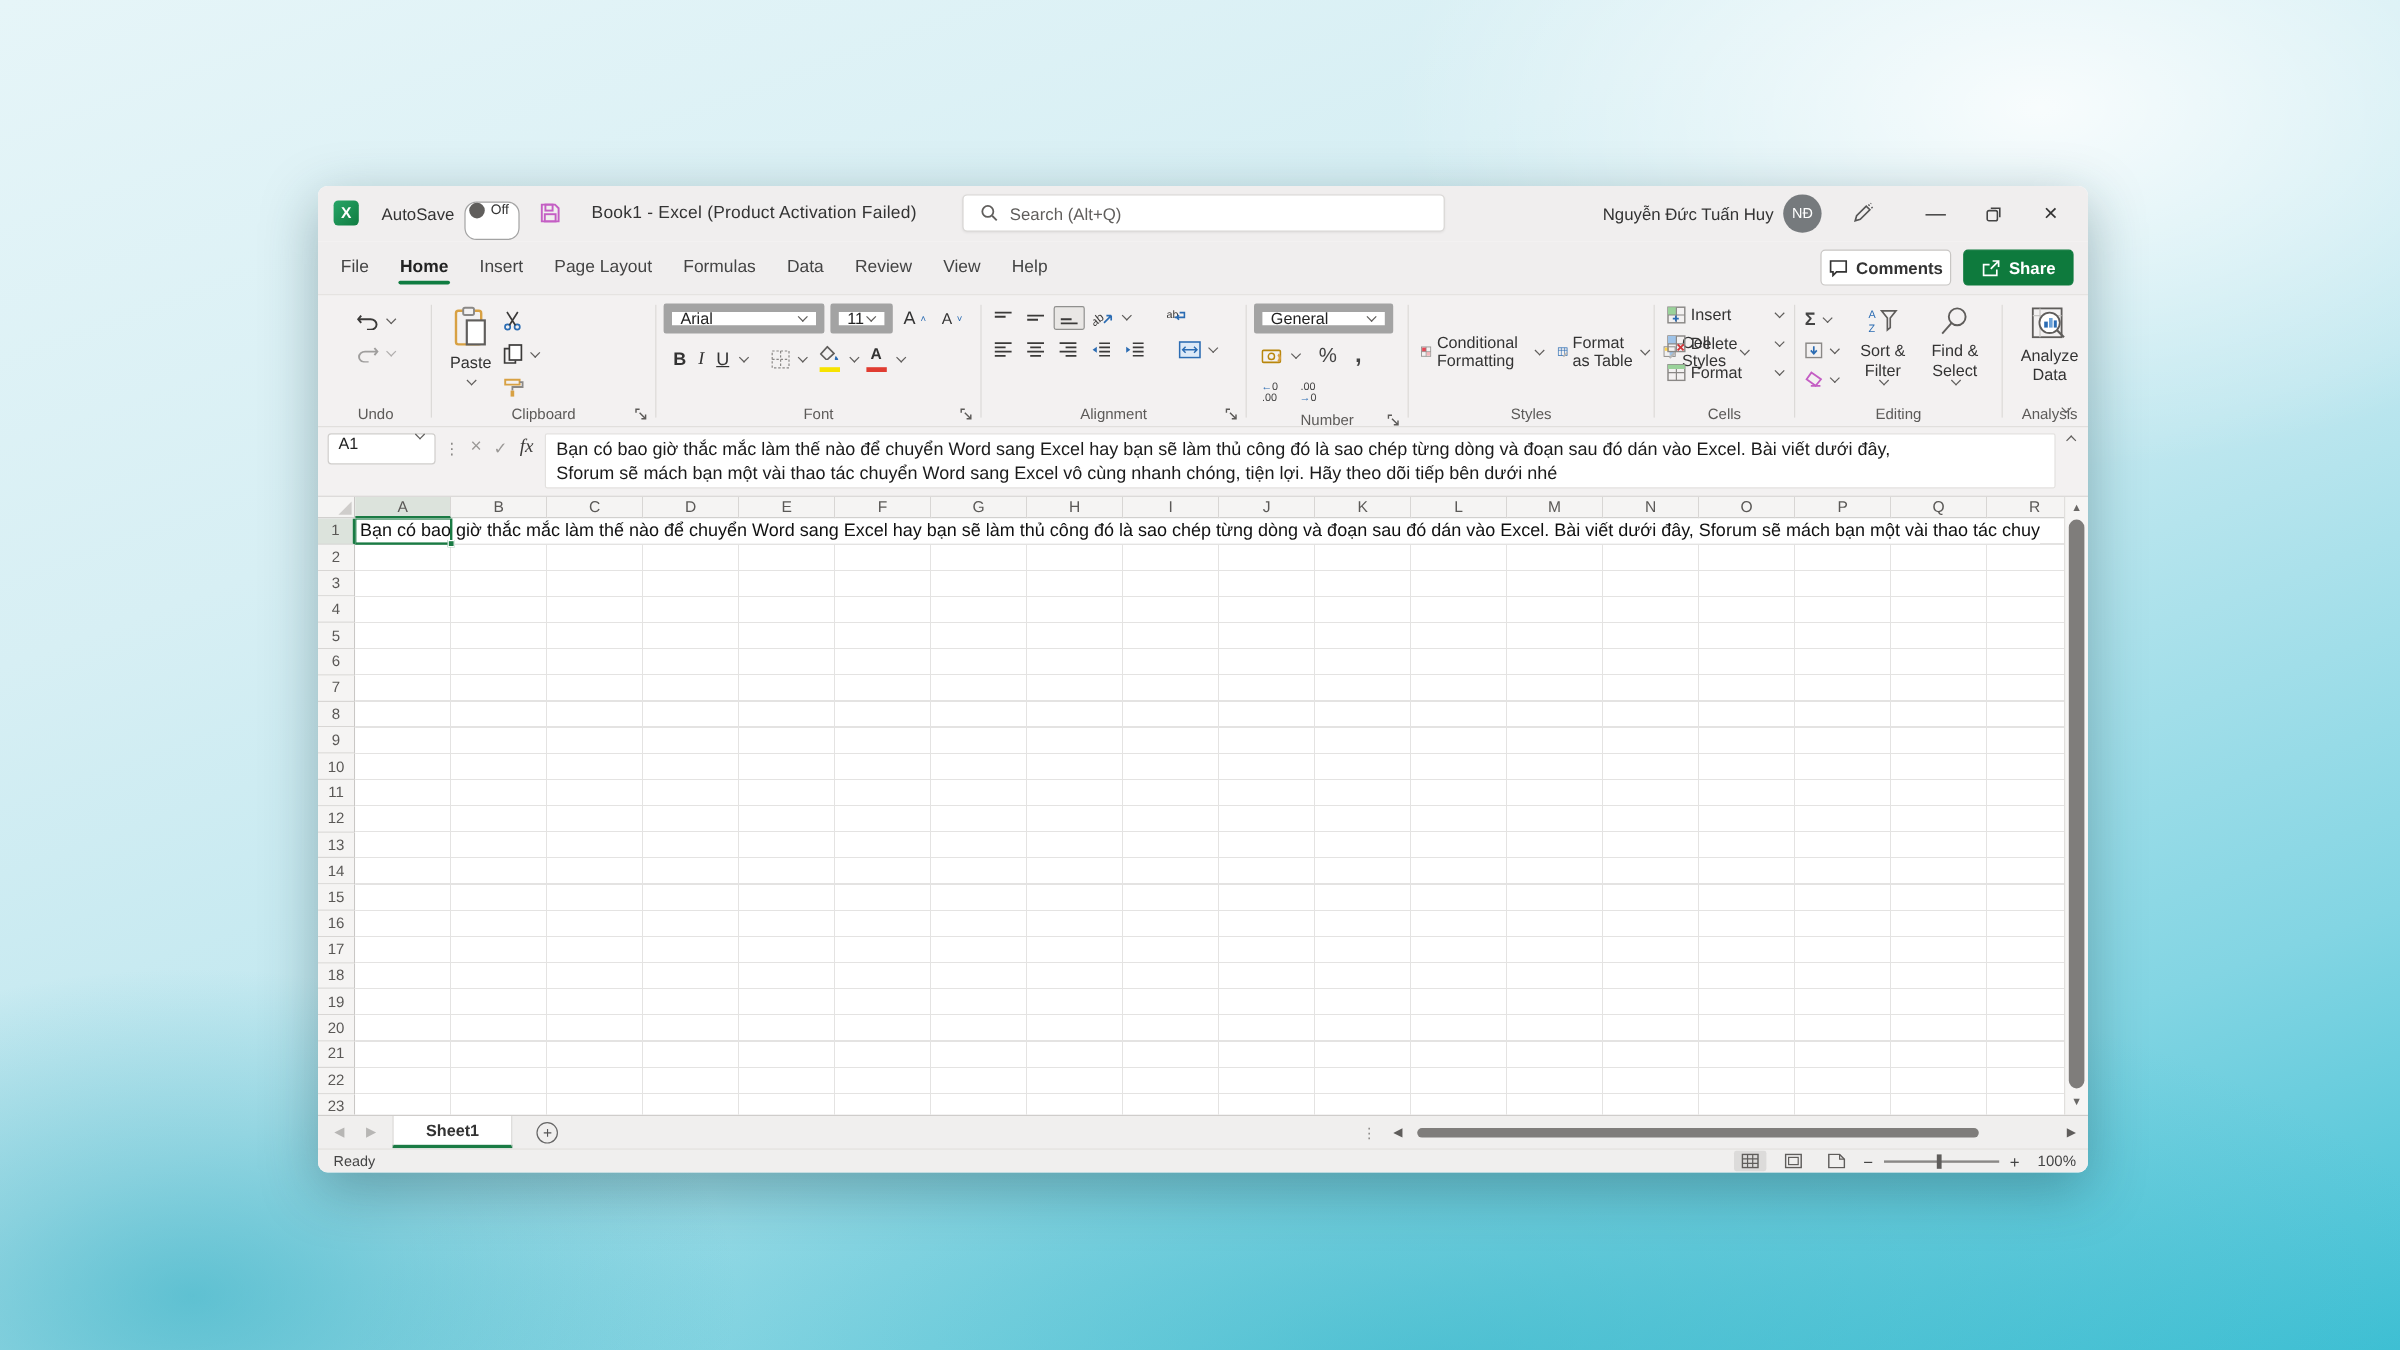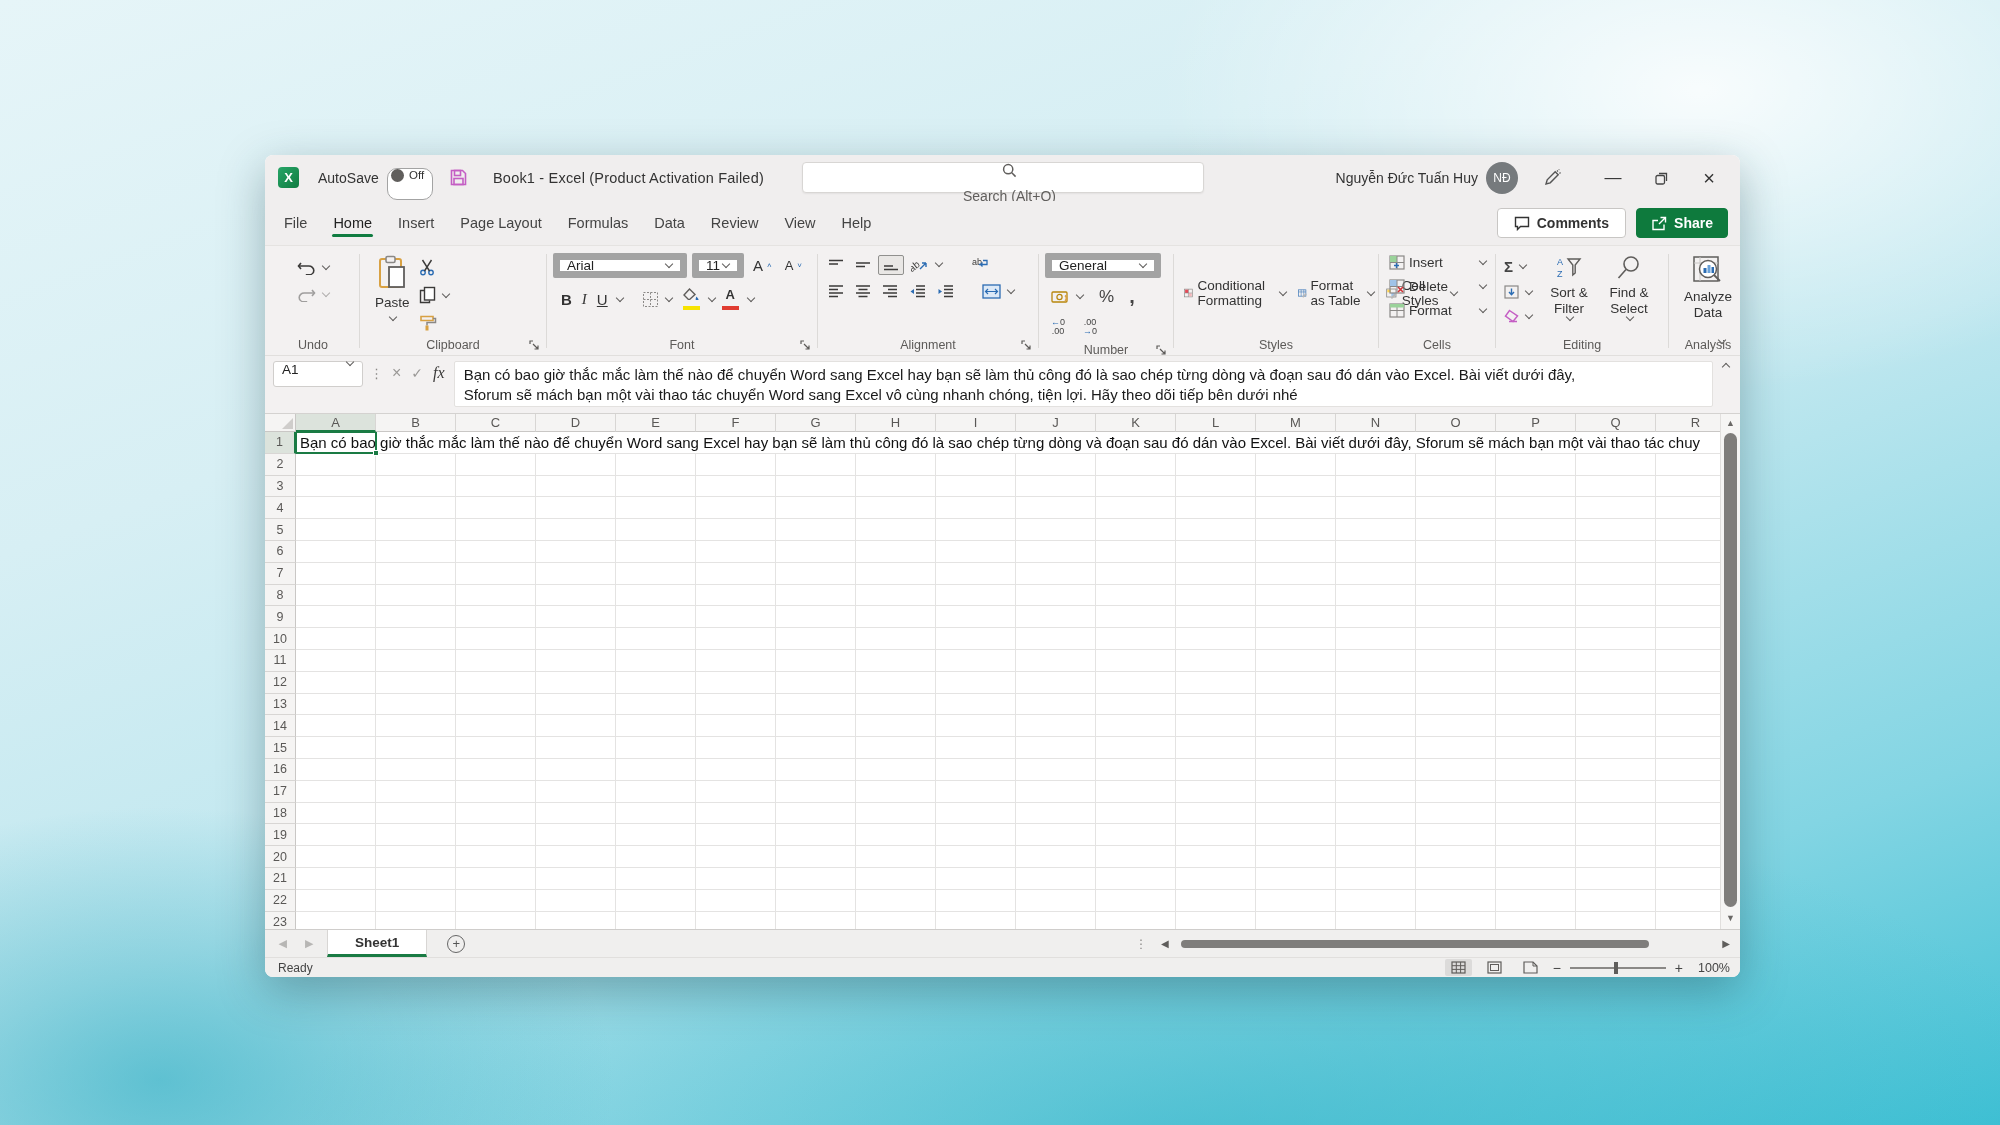--- a/index.html
+++ b/index.html
@@ -25,36 +25,36 @@
     display:flex; align-items:center; justify-content:center; }
   .autosave-lbl{ position:absolute; left:53px; font-size:14px; color:#333; }
   .toggle{ position:absolute; left:122px; top:13px; width:46px; height:32px; border:1px solid #a3a3a3;
     border-radius:10px; background:#fff; display:flex; }
   .toggle .knob{ width:13px; height:13px; border-radius:50%; background:#605e5c; margin-left:3px; }
   .toggle .t-state{ font-size:11.5px; color:#333; margin-left:5px; }
   .saveico{ position:absolute; left:184px; top:13px; }
   .doctitle{ position:absolute; left:228px; font-size:14.5px; color:#333; letter-spacing:.2px; }
   .searchbox{ position:absolute; left:50%; top:7px; transform:translateX(-50%); width:402px; height:31px;
     background:#fff; border:1px solid #d8d6d4; border-radius:4px; display:flex; align-items:center;
-    padding-left:14px; gap:10px; color:#605e5c; font-size:14px; box-shadow:0 1px 2px rgba(0,0,0,.06);flex-direction:column; }
+    padding-left:14px; gap:10px; color:#605e5c; font-size:14px; box-shadow:0 1px 2px rgba(0,0,0,.06); }
   .username{ position:absolute; right:262px; font-size:14px; color:#333; white-space:nowrap; }
   .avatar{ position:absolute; right:222px; top:7px; width:32px; height:32px; border-radius:50%;
     background:#767a7d; color:#fff; font-size:12px; display:flex; align-items:center; justify-content:center; }
   .penbtn{ position:absolute; right:178px; top:13px; }
   .wbtn{ position:absolute; top:0; width:46px; height:46px; display:flex; align-items:center; justify-content:center;
     color:#333; font-size:17px; }
   
   .tabrow{ flex:0 0 44px; background:#f0eeee; display:flex; align-items:center; padding-left:6px; position:relative; }
   .rtab{ padding:11px 13px; font-size:14.5px; color:#444; position:relative; cursor:default; }
-  .rtab.active{ font-weight:normal; color:#222; }
+  .rtab.active{ font-weight:bold; color:#222; }
   .rtab.active::after{ content:""; position:absolute; left:12px; right:12px; bottom:5px; height:3px;
     background:#107C41; border-radius:2px; }
   .tr-right{ position:absolute; right:12px; top:7px; display:flex; gap:10px; }
   .btn-comments{ height:30px; background:#fff; border:1px solid #c8c6c4; border-radius:4px; display:flex;
-    align-items:center; gap:7px; padding:0 16px; font-size:14px; font-weight:bold; color:#333; }
+    align-items:center; gap:7px; padding:0 6px; font-size:14px; font-weight:bold; color:#333; }
   .btn-share{ height:30px; background:#0e7a3d; border:1px solid #0e7a3d; border-radius:4px; display:flex;
     align-items:center; gap:7px; padding:0 14px; font-size:14px; font-weight:bold; color:#fff; }
   
   .ribbon{ flex:0 0 110px; background:#f3f1f1; border-top:1px solid #e5e3e1; display:flex; padding:3px 2px 0 6px;
     position:relative; overflow:hidden; }
   .rgroup{ display:flex; flex-direction:column; flex:0 0 auto; }
   .rg-body{ flex:1; display:flex; padding-top:3px; }
   .rg-label{ flex:0 0 21px; display:flex; align-items:center; justify-content:center; font-size:12.5px;
     color:#5c5a58; position:relative; }
   .launcher{ position:absolute; right:2px; bottom:4px; }

